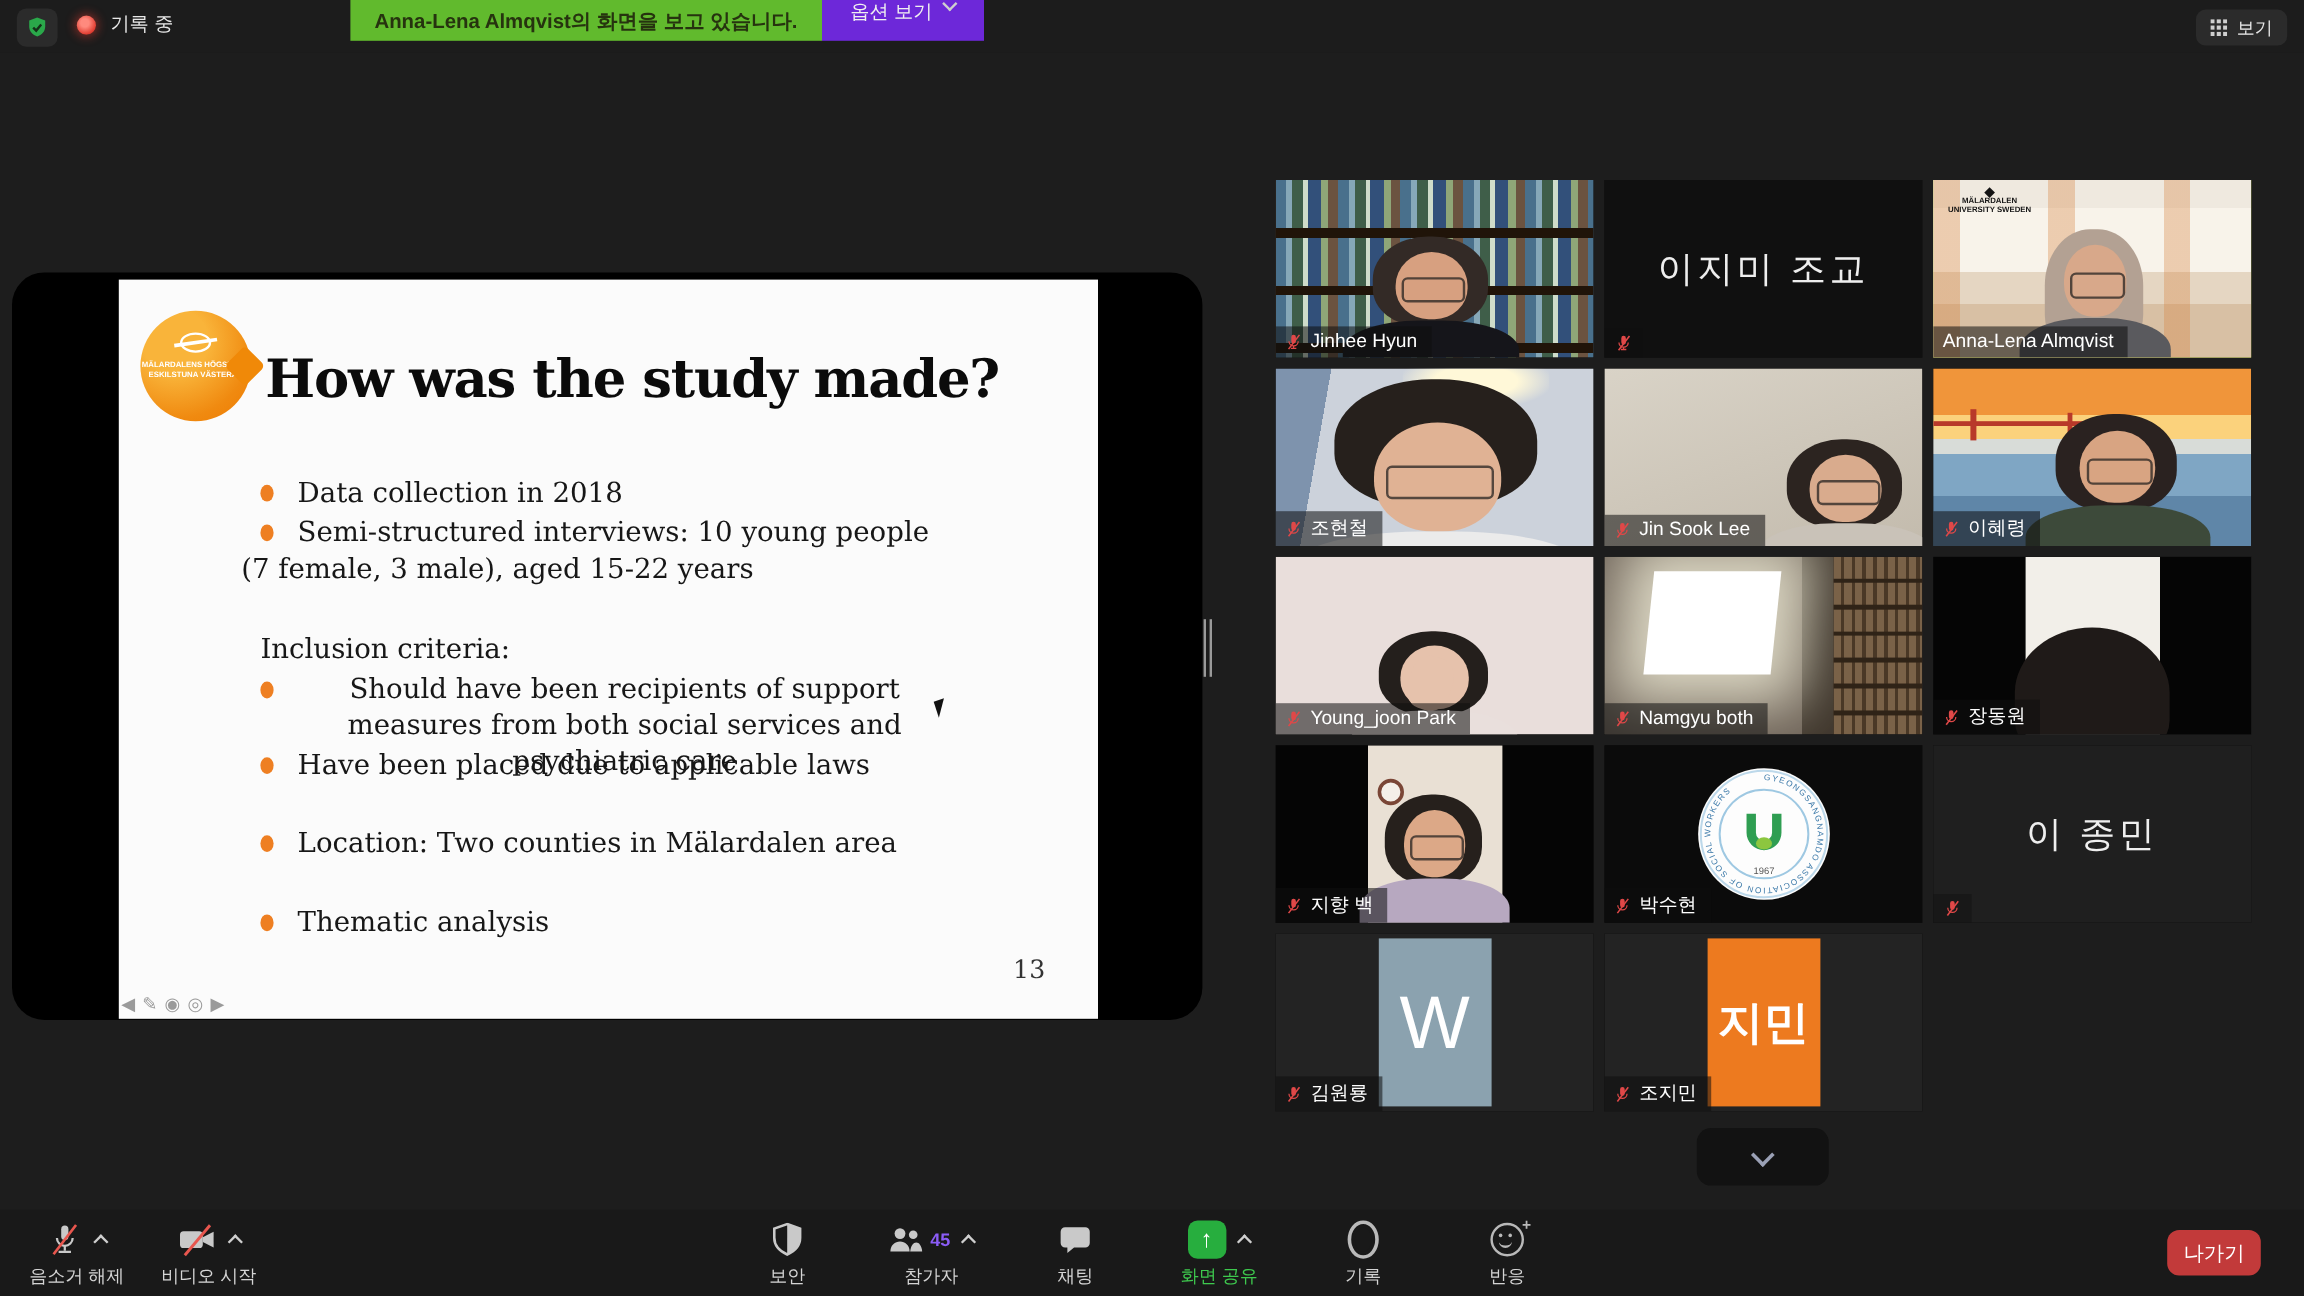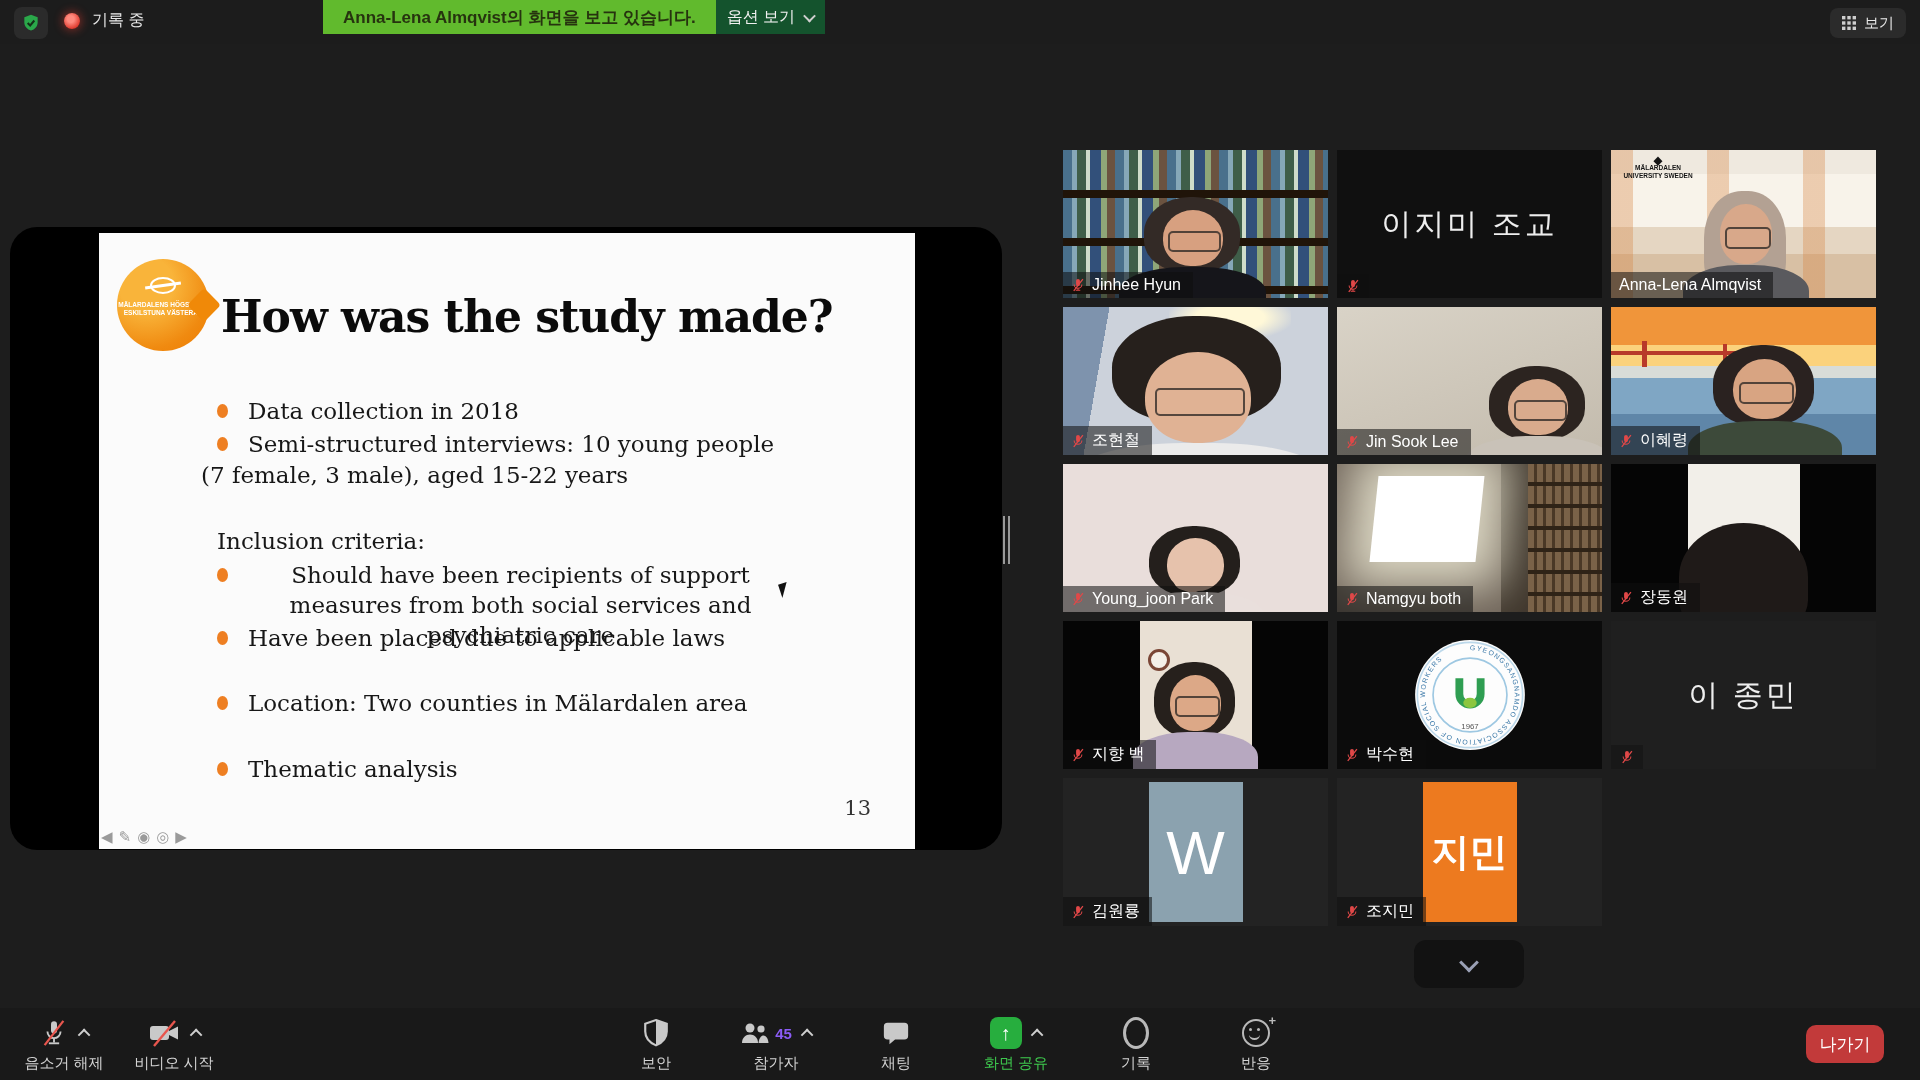--- a/index.html
+++ b/index.html
@@ -7,25 +7,25 @@
          font-family:"Liberation Sans",sans-serif;color:#ddd;}
   
   .topbar{position:absolute;left:0;top:0;width:100%;height:44px;background:#1c1c1c;}
   .badge-shield{position:absolute;left:14px;top:7px;width:34px;height:32px;background:#2b2b2b;
                 border-radius:8px;display:flex;align-items:center;justify-content:center;cursor:pointer;}
   .rec-ind{position:absolute;left:64px;top:10px;display:flex;align-items:center;gap:12px;
            font-size:16px;color:#e8e8e8;}
   .recdot{width:16px;height:16px;border-radius:50%;
           background:radial-gradient(circle at 42% 38%, #ff8a7e 0 25%, #e03c30 70%, rgba(224,60,48,.25) 100%);
           box-shadow:0 0 8px 2px rgba(224,60,48,.45);}
-  .banner-group{position:absolute;left:292px;top:0;display:flex;height:34px;margin-left:31px;}
+  .banner-group{position:absolute;left:292px;top:0;display:flex;height:34px;}
   .share-banner{background:#61ba2d;color:#26330f;font-weight:bold;font-size:17px;
                 display:flex;align-items:center;padding:0 20px;}
-  .options-btn{background:#14532d;border:none;color:#f0f0f0;font-size:16px;display:flex;
-               align-items:center;gap:10px;padding:0 11px;cursor:pointer;height:34px;
+  .options-btn{background:#6d28d9;border:none;color:#f0f0f0;font-size:16px;display:flex;
+               gap:10px;padding:0 24px;cursor:pointer;height:34px;
                font-family:inherit;}
   .view-btn{position:absolute;right:14px;top:8px;height:30px;background:#2b2b2b;border:none;
             border-radius:8px;color:#e8e8e8;font-size:15px;display:flex;align-items:center;
             gap:8px;padding:0 12px;cursor:pointer;font-family:inherit;}
   .chev{width:7px;height:7px;border-left:2px solid #cfcfcf;border-top:2px solid #cfcfcf;
         display:inline-block;}
   .chev.down{transform:rotate(225deg) translate(1px,1px);}
   .chev.up{transform:rotate(45deg) translateY(2px);}
   
   .share-area{position:absolute;left:10px;top:227px;width:992px;height:623px;background:#000;border-radius:27px;}

